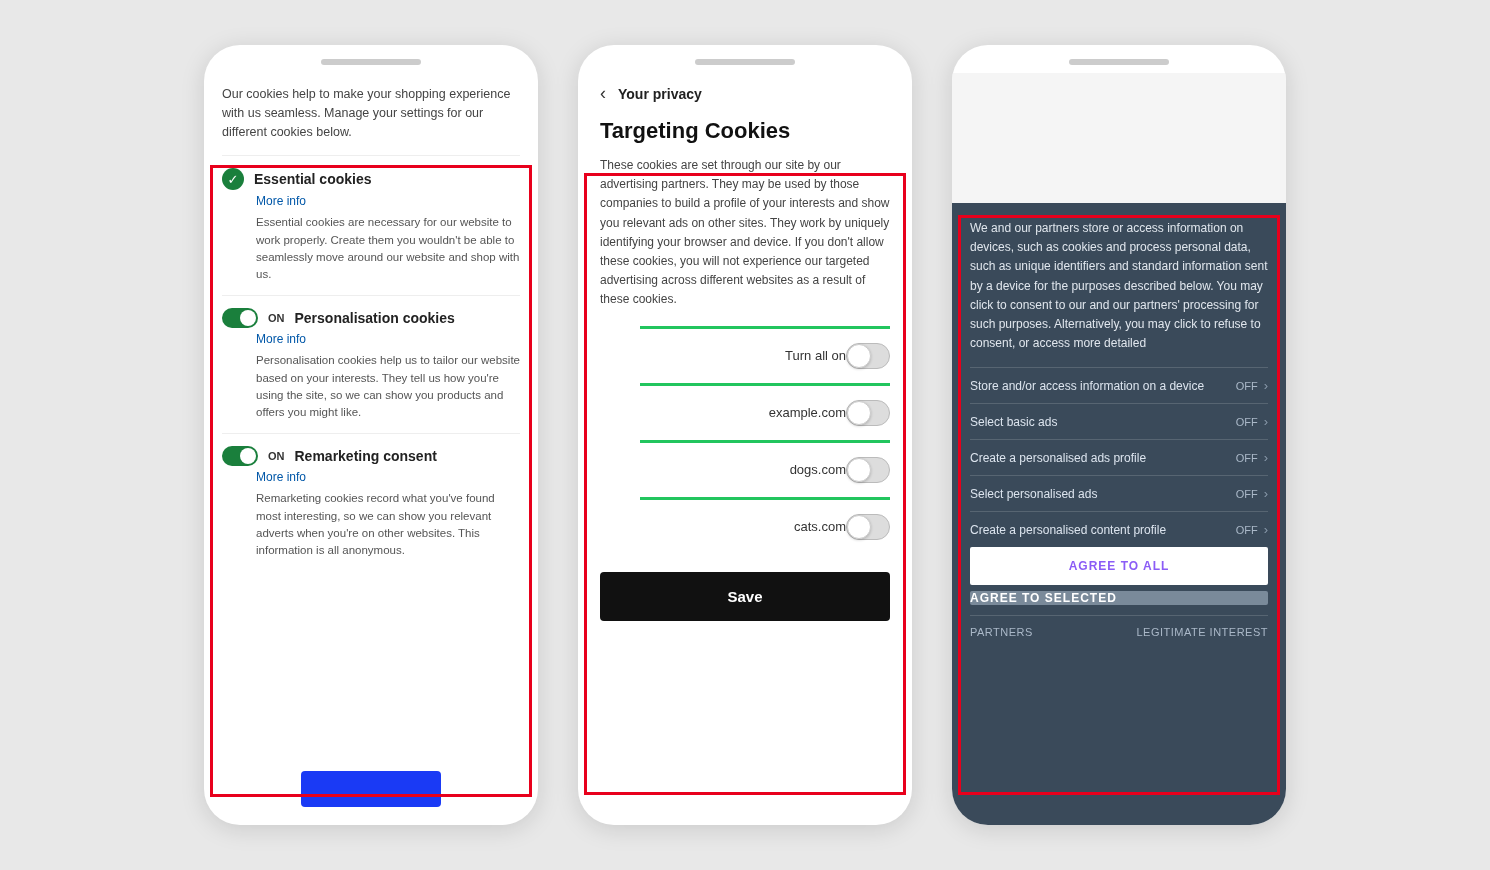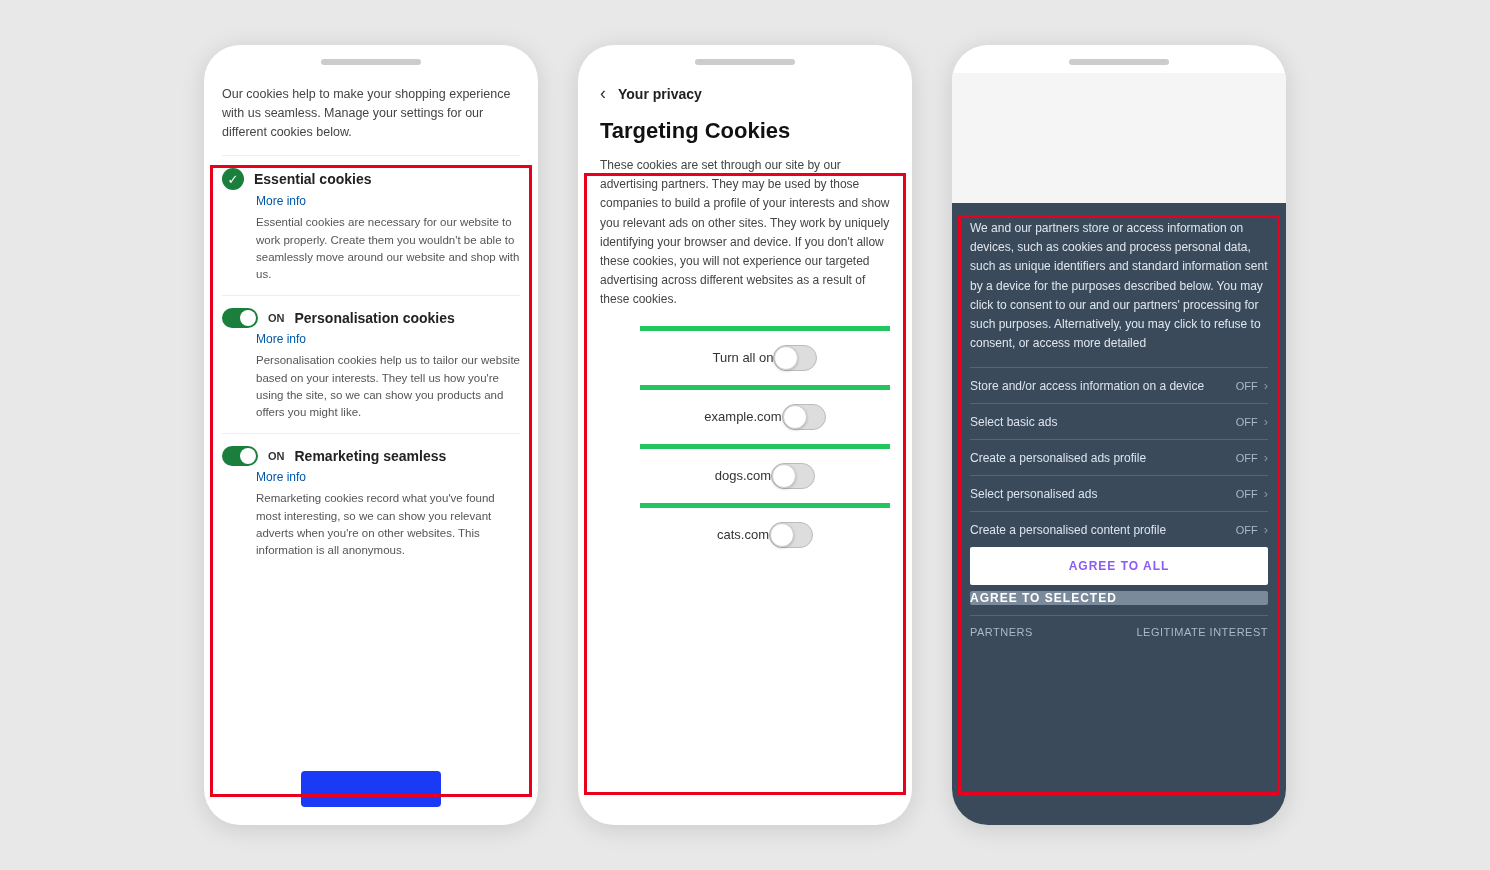--- a/index.html
+++ b/index.html
@@ -171,23 +171,23 @@
     }
     .phone2-desc {
       font-size: 12px;
       color: #444;
       line-height: 1.6;
       margin-bottom: 16px;
     }
     .toggle-row {
       display: flex;
       align-items: center;
-      justify-content: center;
+      justify-content: flex-end;
       padding: 14px 0;
-      border-top: 5px solid #22c55e;
+      border-top: 3px solid #22c55e;
       margin-left: 40px;
     }
     .toggle-row-label {
       font-size: 13px;
       color: #333;
     }
     .toggle-off {
       width: 44px;
       height: 26px;
       background: #ddd;
@@ -346,21 +346,21 @@
           <span class="cookie-title">Personalisation cookies</span>
         </div>
         <div class="more-info">More info</div>
         <p class="cookie-desc">Personalisation cookies help us to tailor our website based on your interests. They tell us how you're using the site, so we can show you products and offers you might like.</p>
       </div>
 
       <div class="cookie-section">
         <div class="cookie-header">
           <div class="toggle-on"></div>
           <span class="on-label">ON</span>
-          <span class="cookie-title">Remarketing seamless</span>
+          <span class="cookie-title">Remarketing consent</span>
         </div>
         <div class="more-info">More info</div>
         <p class="cookie-desc">Remarketing cookies record what you've found most interesting, so we can show you relevant adverts when you're on other websites. This information is all anonymous.</p>
       </div>
     </div>
     <div class="phone1-bottom"></div>
   </div>
 </div>
 
 <div class="phone">
@@ -386,20 +386,21 @@
       </div>
       <div class="toggle-row">
         <span class="toggle-row-label">dogs.com</span>
         <div class="toggle-off"></div>
       </div>
       <div class="toggle-row">
         <span class="toggle-row-label">cats.com</span>
         <div class="toggle-off"></div>
       </div>
 
+      <button class="save-btn">Save</button>
     </div>
   </div>
 </div>
 
 <div class="phone">
   <div class="phone-notch"></div>
   <div class="phone-screen">
     <div class="red-border rb-phone3"></div>
     <div style="background:#f5f5f5; height: 130px; padding: 16px 18px;">
       

